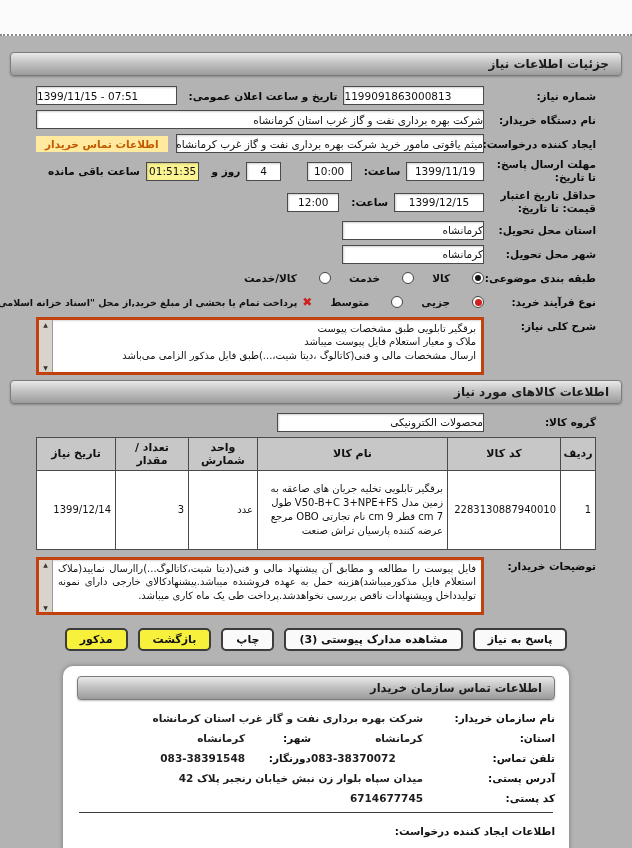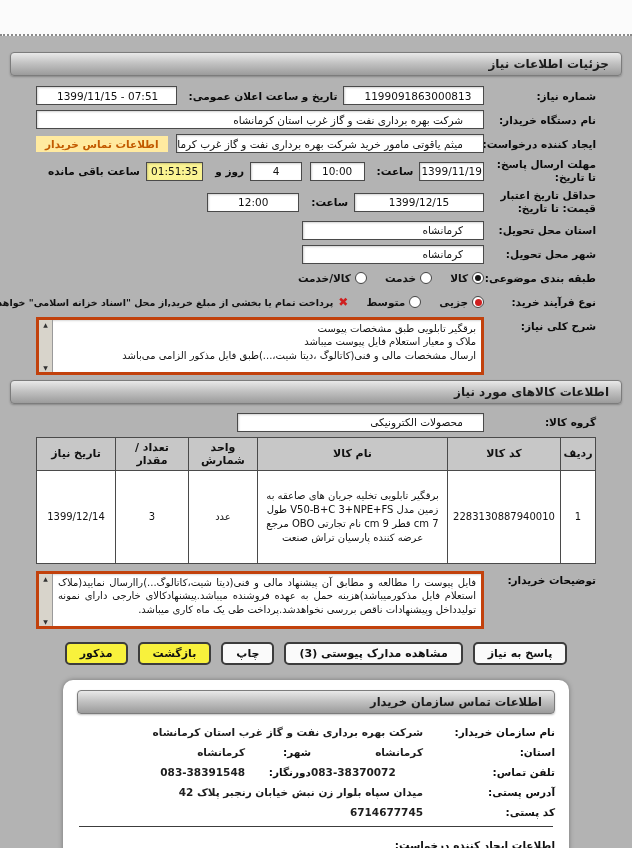--- a/index.html
+++ b/index.html
@@ -18,52 +18,52 @@
     box-shadow:0 1px 2px rgba(0,0,0,.25);
   }
   .form{padding:10px 26px 0}
   .frow{display:flex;align-items:center;margin-bottom:5px;font-size:10.5px;min-height:19px}
   .frow.top{align-items:flex-start}
   .lbl{font-weight:bold;color:#0a0a0a;padding-left:6px;white-space:nowrap}
   .lbl.wrap{white-space:normal;line-height:1.25}
   .w-lbl{width:106px;flex-shrink:0}
   .inp{
     background:#fff;border:1px solid #4a4a4a;height:17px;
-    display:flex;align-items:center;padding:0 20px;font-size:10.5px;
+    display:flex;align-items:center;padding:0 0;font-size:10.5px;
     box-shadow:inset 1px 1px 2px rgba(0,0,0,.18);overflow:hidden;white-space:nowrap;
   }
   .inp.center{justify-content:center}
   .inp.yellow{background:#fbf493}
   .ltr{direction:ltr;unicode-bidi:embed}
   .flex1{flex:1}
   .w148{width:148px}.w88{width:88px}.w50{width:50px}.w38{width:38px}.w60{width:60px}.w140{width:140px}.w205{width:205px}
   .sp30{width:30px}
   .mx6{margin:0 6px}
   .badge{
     background:#ffeaa0;color:#c25a00;font-weight:bold;font-size:10.5px;
     padding:2px 9px;margin-right:8px;white-space:nowrap;
   }
-  .ropt{display:inline-flex;align-items:flex-start;gap:4px;margin-left:18px;font-weight:bold;white-space:nowrap}
+  .ropt{display:inline-flex;align-items:flex-start;gap:22px;margin-left:18px;font-weight:bold;white-space:nowrap}
   .radio{width:10px;height:10px;border:1px solid #444;border-radius:50%;background:#fff;display:inline-block;position:relative;flex-shrink:0}
   .radio.sel-dark::after{content:"";position:absolute;inset:2px;background:#151515;border-radius:50%}
   .radio.sel-red::after{content:"";position:absolute;inset:1.5px;background:#cf1f1f;border-radius:50%}
   .redx{color:#cf1f1f;font-weight:bold;font-size:12px;margin-left:5px;line-height:1}
   .note{font-size:9.5px;font-weight:bold;white-space:nowrap}
   .tarea{background:#fff;border:3px solid #c2410c;display:flex;flex:1;box-shadow:inset 1px 1px 2px rgba(0,0,0,.15)}
   .tarea .txt{flex:1;padding:2px 5px;font-size:10px;line-height:1.35}
   .tarea .txt.justify{text-align:justify}
   .tscroll{
     width:13px;background:#d8d4cb;border-right:1px solid #9a9a9a;
     display:flex;flex-direction:column;justify-content:space-between;align-items:center;
     font-size:6px;color:#333;padding:1px 0;flex-shrink:0;
   }
   .h52{height:52px}
   .gtable{width:100%;border-collapse:collapse;font-size:10px;margin-top:4px;table-layout:fixed}
   .gtable th{background:#c7c7c7;border:1px solid #4a4a4a;padding:3px 2px;font-weight:bold;font-size:11px}
-  .gtable td{background:#fff;border:1px solid #4a4a4a;padding:18px 4px;text-align:center;vertical-align:middle;line-height:1.4}
+  .gtable td{background:#fff;border:1px solid #4a4a4a;padding:11px 4px;text-align:right;vertical-align:middle;line-height:1.4}
   .col-row{width:30px}.col-code{width:108px}.col-unit{width:64px}.col-qty{width:68px}.col-date{width:74px}
   .btnrow{display:flex;justify-content:center;gap:10px;margin:13px 0 0}
   .btn{
     border:2px solid #3c3c3c;border-radius:5px;background:#fafafa;
     font-weight:bold;font-size:11px;padding:3px 13px;cursor:pointer;
     font-family:inherit;white-space:nowrap;color:#111;
   }
   .btn.yellow{background:#f8f13c}
   .panel{
     width:478px;margin:15px auto 0;background:#fff;border-radius:10px;

